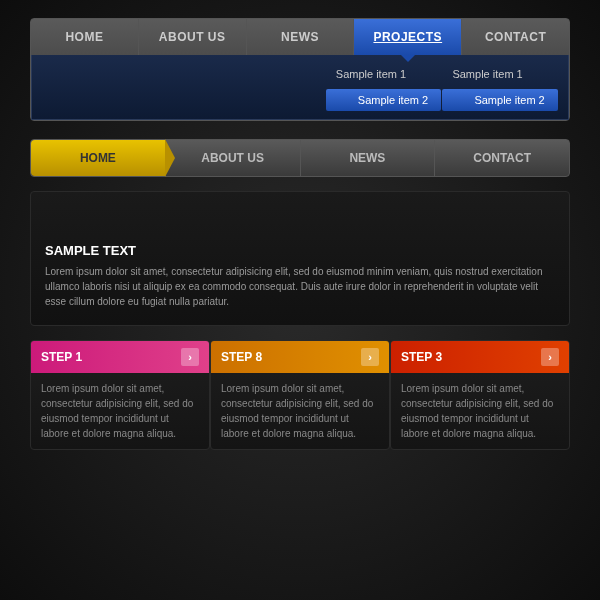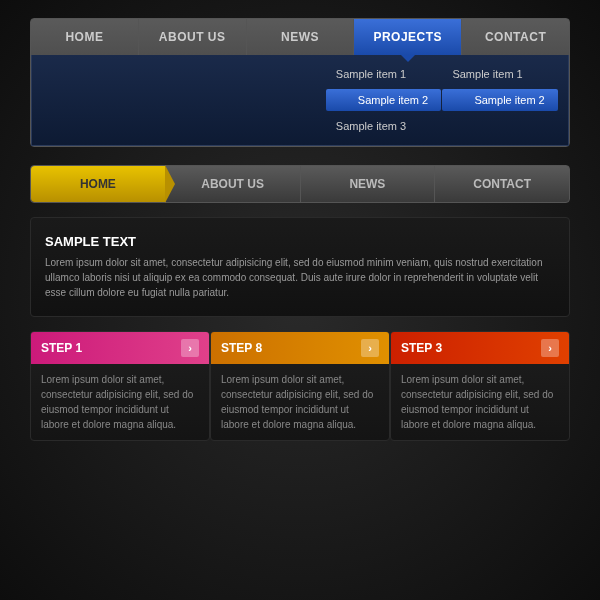--- a/index.html
+++ b/index.html
@@ -30,20 +30,21 @@
       letter-spacing: 0.5px;
       border-right: 1px solid #555;
       cursor: pointer;
       position: relative;
     }
     .nav1-item:last-child { border-right: none; }
     .nav1-item.active {
       background: linear-gradient(to bottom, #3a6fd8, #1a4aaa);
       color: #fff;
       border-radius: 0;
+      text-decoration: underline;
     }
     .nav1-item.active::after {
       content: '';
       position: absolute;
       bottom: -7px;
       left: 50%;
       transform: translateX(-50%);
       border-left: 7px solid transparent;
       border-right: 7px solid transparent;
       border-top: 7px solid #1a4aaa;
@@ -169,20 +170,21 @@
       text-shadow: 0 0 8px #4aff00;
     }
     .download-text-area {
       flex: 1;
     }
     .download-text-area h3 {
       color: #fff;
       font-size: 13px;
       font-weight: bold;
       margin-bottom: 6px;
+      margin-top: 35px;
     }
     .download-text-area p {
       color: #999;
       font-size: 10px;
       line-height: 1.5;
     }
 
     
     .steps-section {
       margin: 14px 30px 0;
@@ -242,21 +244,20 @@
       <span>PROJECTS</span>
     </div>
     <div class="nav1-item">
       <span>CONTACT</span>
     </div>
   </div>
   <div class="dropdown-panel">
     <div class="dropdown-col">
       <div class="dd-item">Sample item 1</div>
       <div class="dd-item active">Sample item 2</div>
-      <div class="dd-item">Sample item 3</div>
     </div>
     <div class="dropdown-col">
       <div class="dd-item">Sample item 1</div>
       <div class="dd-item active">Sample item 2</div>
     </div>
   </div>
 </div>
 
 <div class="nav2-wrapper">
   <div class="nav2-item active">

